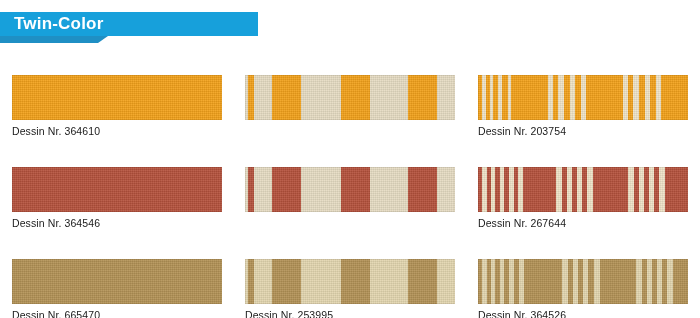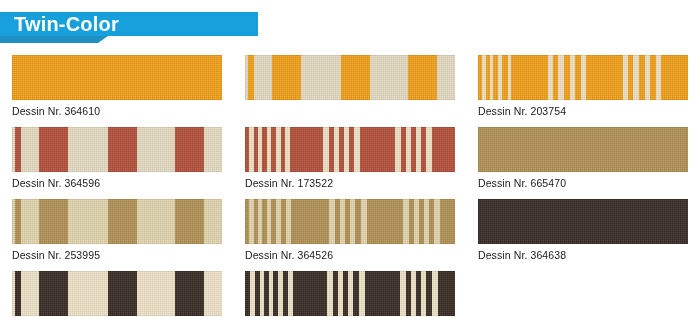--- a/index.html
+++ b/index.html
@@ -49,40 +49,41 @@
     border-top: 7px solid #1f8fc4;
     border-right: 10px solid transparent;
   }
   .header-title {
     position: absolute;
     left: 14px;
     top: 0;
     height: 38px;
     line-height: 24px;
     color: #ffffff;
-    font-size: 20px;
+    font-size: 17px;
     font-weight: bold;
     letter-spacing: 0.2px;
     white-space: nowrap;
   }
 
   
   .grid {
     position: absolute;
     left: 12px;
     top: 55px;
     width: 676px;
     display: grid;
     grid-template-columns: 210px 210px 210px;
     column-gap: 23px;
     row-gap: 0px;
   }
   .cell {
     width: 210px;
     margin-bottom: 7px;
+    margin-top: 20px;
   }
   .swatch {
     width: 210px;
     height: 45px;
     display: block;
     position: relative;
     overflow: hidden;
     box-shadow: inset 0 0 0 1px rgba(0,0,0,0.04);
   }
   .swatch .weave {
@@ -124,30 +125,35 @@
         <div class="weave"></div>
       </div>
     </div>
     <div class="cell">
       <div class="swatch" style="background-image: linear-gradient(90deg, rgb(242, 161, 26) 0px, rgb(242, 161, 26) 4px, rgb(239, 228, 200) 4px, rgb(239, 228, 200) 8px, rgb(242, 161, 26) 8px, rgb(242, 161, 26) 12px, rgb(239, 228, 200) 12px, rgb(239, 228, 200) 15px, rgb(242, 161, 26) 15px, rgb(242, 161, 26) 20px, rgb(239, 228, 200) 20px, rgb(239, 228, 200) 24px, rgb(242, 161, 26) 24px, rgb(242, 161, 26) 30px, rgb(239, 228, 200) 30px, rgb(239, 228, 200) 33px, rgb(242, 161, 26) 33px, rgb(242, 161, 26) 70px, rgb(239, 228, 200) 70px, rgb(239, 228, 200) 75px, rgb(242, 161, 26) 75px, rgb(242, 161, 26) 80px, rgb(239, 228, 200) 80px, rgb(239, 228, 200) 86px, rgb(242, 161, 26) 86px, rgb(242, 161, 26) 92px, rgb(239, 228, 200) 92px, rgb(239, 228, 200) 97px, rgb(242, 161, 26) 97px, rgb(242, 161, 26) 103px, rgb(239, 228, 200) 103px, rgb(239, 228, 200) 108px, rgb(242, 161, 26) 108px, rgb(242, 161, 26) 145px, rgb(239, 228, 200) 145px, rgb(239, 228, 200) 150px, rgb(242, 161, 26) 150px, rgb(242, 161, 26) 155px, rgb(239, 228, 200) 155px, rgb(239, 228, 200) 161px, rgb(242, 161, 26) 161px, rgb(242, 161, 26) 167px, rgb(239, 228, 200) 167px, rgb(239, 228, 200) 172px, rgb(242, 161, 26) 172px, rgb(242, 161, 26) 178px, rgb(239, 228, 200) 178px, rgb(239, 228, 200) 183px, rgb(242, 161, 26) 183px, rgb(242, 161, 26) 210px);">
         <div class="weave"></div>
       </div>
       <div class="label">Dessin Nr. 203754</div>
     </div>
     <div class="cell">
+      <div class="swatch" style="background-image: linear-gradient(90deg, rgb(181, 81, 60) 0%, rgb(181, 81, 60) 100%);">
+        <div class="weave"></div>
+      </div>
+      <div class="label">Dessin Nr. 364546</div>
+    </div>
+    <div class="cell">
       <div class="swatch" style="background-image: linear-gradient(90deg, rgb(230, 220, 195) 0px, rgb(230, 220, 195) 3px, rgb(181, 81, 60) 3px, rgb(181, 81, 60) 9px, rgb(230, 220, 195) 9px, rgb(230, 220, 195) 27px, rgb(181, 81, 60) 27px, rgb(181, 81, 60) 56px, rgb(230, 220, 195) 56px, rgb(230, 220, 195) 96px, rgb(181, 81, 60) 96px, rgb(181, 81, 60) 125px, rgb(230, 220, 195) 125px, rgb(230, 220, 195) 163px, rgb(181, 81, 60) 163px, rgb(181, 81, 60) 192px, rgb(230, 220, 195) 192px, rgb(230, 220, 195) 210px);">
         <div class="weave"></div>
       </div>
-      <div class="label">Dessin Nr. 364596</div>
     </div>
     <div class="cell">
       <div class="swatch" style="background-image: linear-gradient(90deg, rgb(181, 81, 60) 0px, rgb(181, 81, 60) 4px, rgb(239, 228, 200) 4px, rgb(239, 228, 200) 9px, rgb(181, 81, 60) 9px, rgb(181, 81, 60) 13px, rgb(239, 228, 200) 13px, rgb(239, 228, 200) 17px, rgb(181, 81, 60) 17px, rgb(181, 81, 60) 22px, rgb(239, 228, 200) 22px, rgb(239, 228, 200) 26px, rgb(181, 81, 60) 26px, rgb(181, 81, 60) 31px, rgb(239, 228, 200) 31px, rgb(239, 228, 200) 36px, rgb(181, 81, 60) 36px, rgb(181, 81, 60) 40px, rgb(239, 228, 200) 40px, rgb(239, 228, 200) 45px, rgb(181, 81, 60) 45px, rgb(181, 81, 60) 78px, rgb(239, 228, 200) 78px, rgb(239, 228, 200) 84px, rgb(181, 81, 60) 84px, rgb(181, 81, 60) 89px, rgb(239, 228, 200) 89px, rgb(239, 228, 200) 94px, rgb(181, 81, 60) 94px, rgb(181, 81, 60) 99px, rgb(239, 228, 200) 99px, rgb(239, 228, 200) 104px, rgb(181, 81, 60) 104px, rgb(181, 81, 60) 109px, rgb(239, 228, 200) 109px, rgb(239, 228, 200) 115px, rgb(181, 81, 60) 115px, rgb(181, 81, 60) 150px, rgb(239, 228, 200) 150px, rgb(239, 228, 200) 156px, rgb(181, 81, 60) 156px, rgb(181, 81, 60) 161px, rgb(239, 228, 200) 161px, rgb(239, 228, 200) 166px, rgb(181, 81, 60) 166px, rgb(181, 81, 60) 171px, rgb(239, 228, 200) 171px, rgb(239, 228, 200) 176px, rgb(181, 81, 60) 176px, rgb(181, 81, 60) 181px, rgb(239, 228, 200) 181px, rgb(239, 228, 200) 187px, rgb(181, 81, 60) 187px, rgb(181, 81, 60) 210px);">
         <div class="weave"></div>
       </div>
-      <div class="label">Dessin Nr. 173522</div>
+      <div class="label">Dessin Nr. 267644</div>
     </div>
     <div class="cell">
       <div class="swatch" style="background-image: linear-gradient(90deg, rgb(179, 146, 86) 0%, rgb(179, 146, 86) 100%);">
         <div class="weave"></div>
       </div>
       <div class="label">Dessin Nr. 665470</div>
     </div>
     <div class="cell">
       <div class="swatch" style="background-image: linear-gradient(90deg, rgb(227, 214, 176) 0px, rgb(227, 214, 176) 3px, rgb(179, 146, 86) 3px, rgb(179, 146, 86) 9px, rgb(227, 214, 176) 9px, rgb(227, 214, 176) 27px, rgb(179, 146, 86) 27px, rgb(179, 146, 86) 56px, rgb(227, 214, 176) 56px, rgb(227, 214, 176) 96px, rgb(179, 146, 86) 96px, rgb(179, 146, 86) 125px, rgb(227, 214, 176) 125px, rgb(227, 214, 176) 163px, rgb(179, 146, 86) 163px, rgb(179, 146, 86) 192px, rgb(227, 214, 176) 192px, rgb(227, 214, 176) 210px);">
         <div class="weave"></div>

